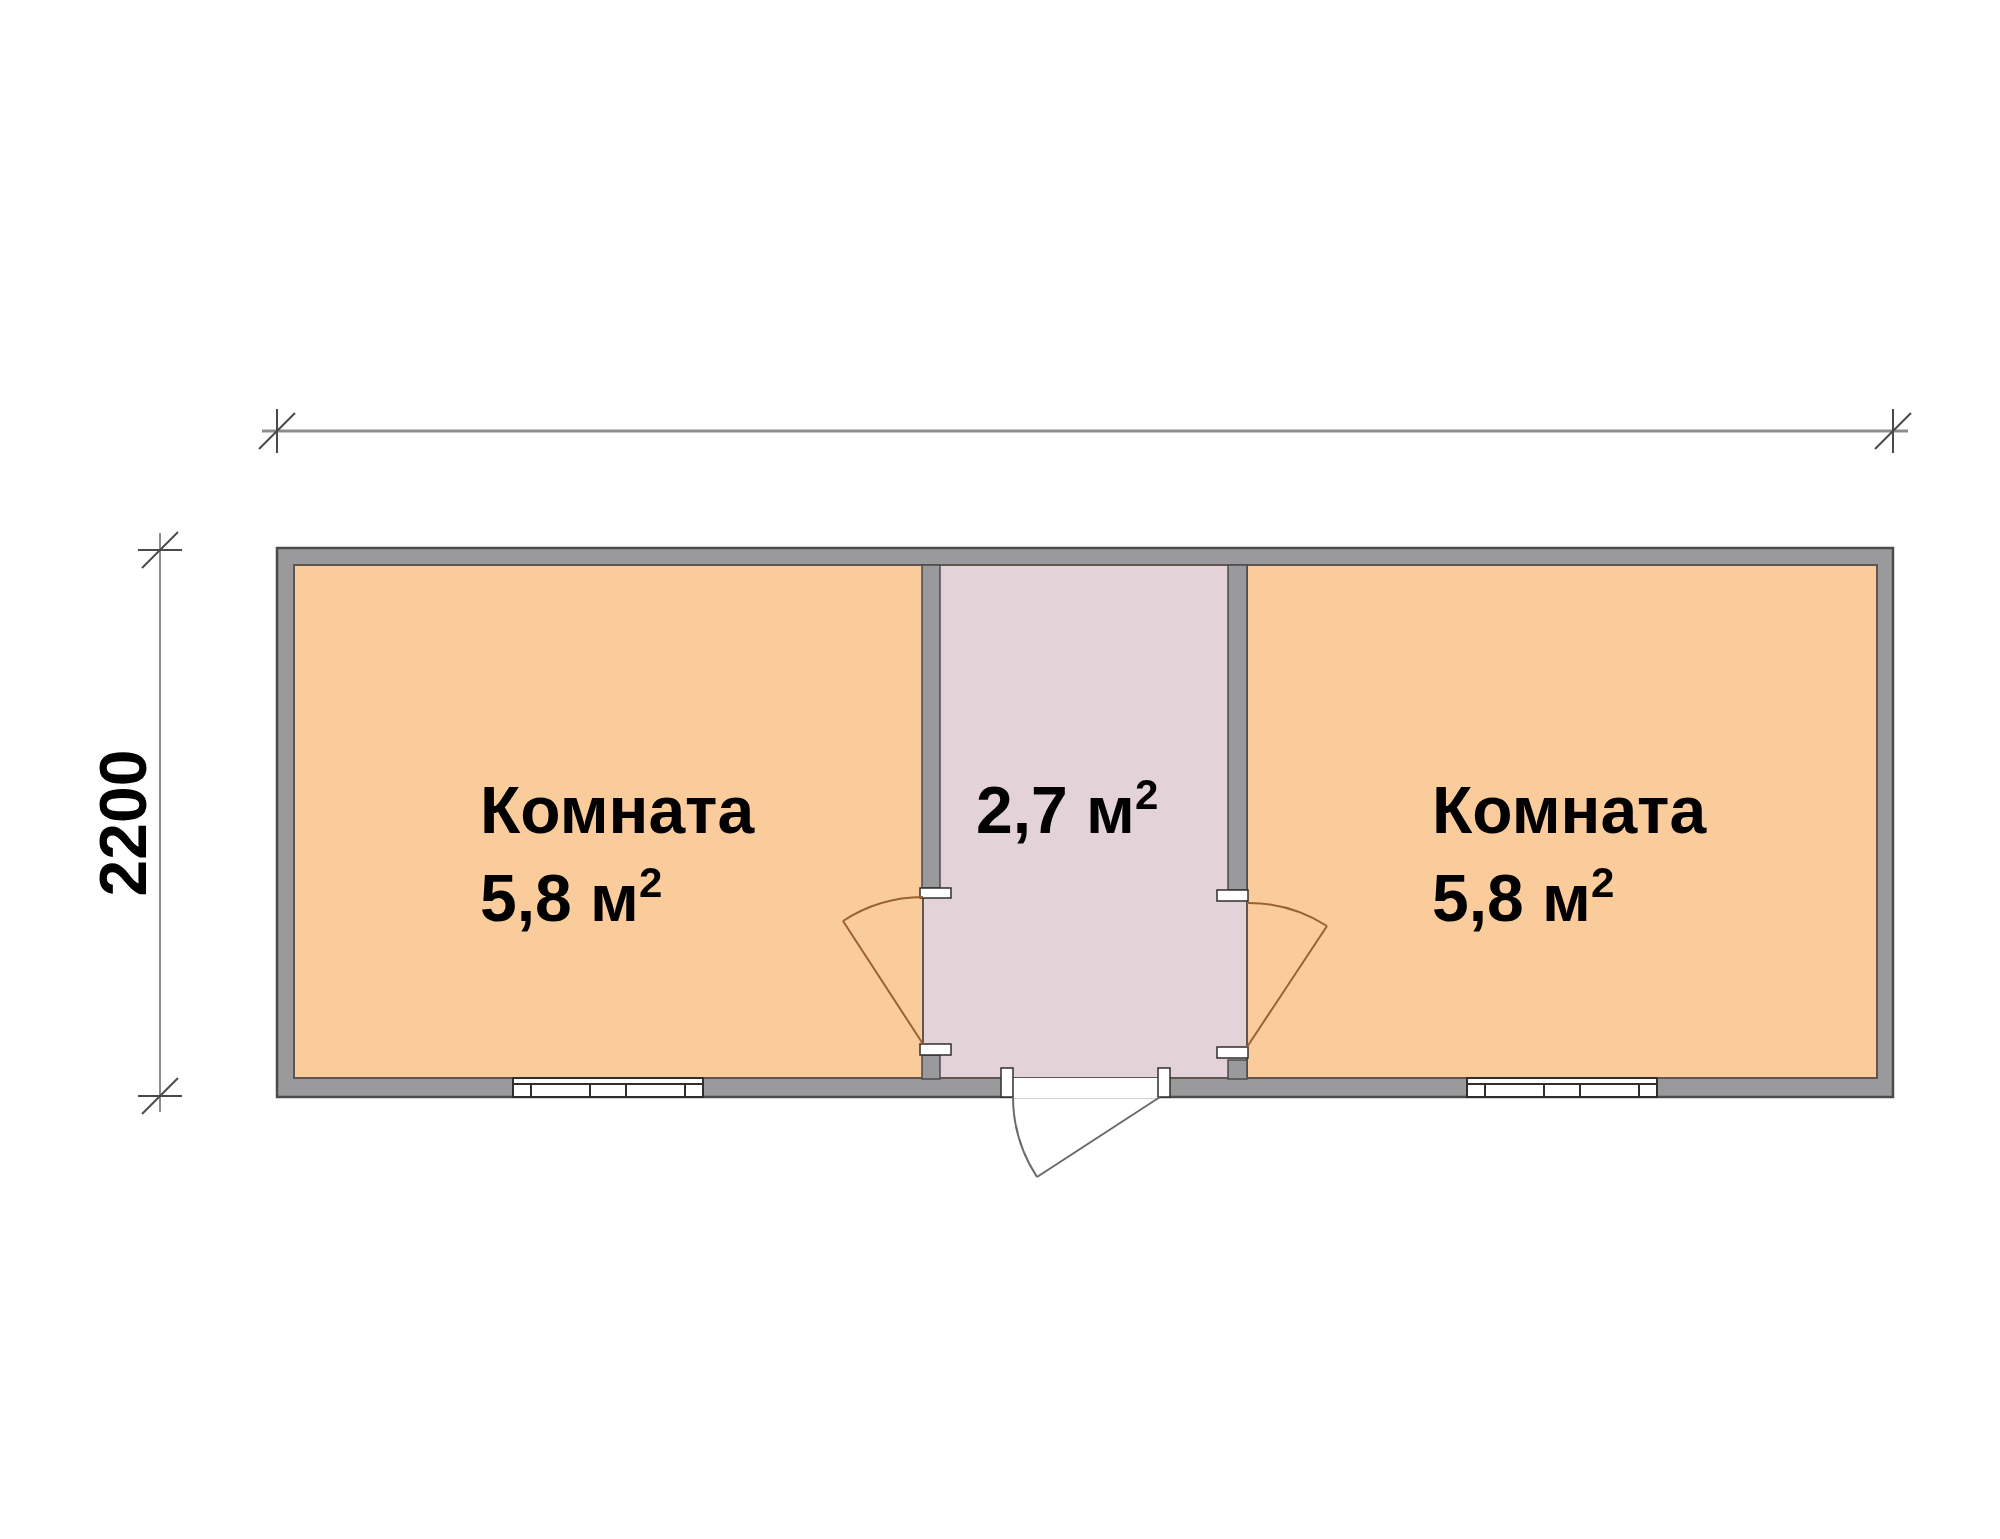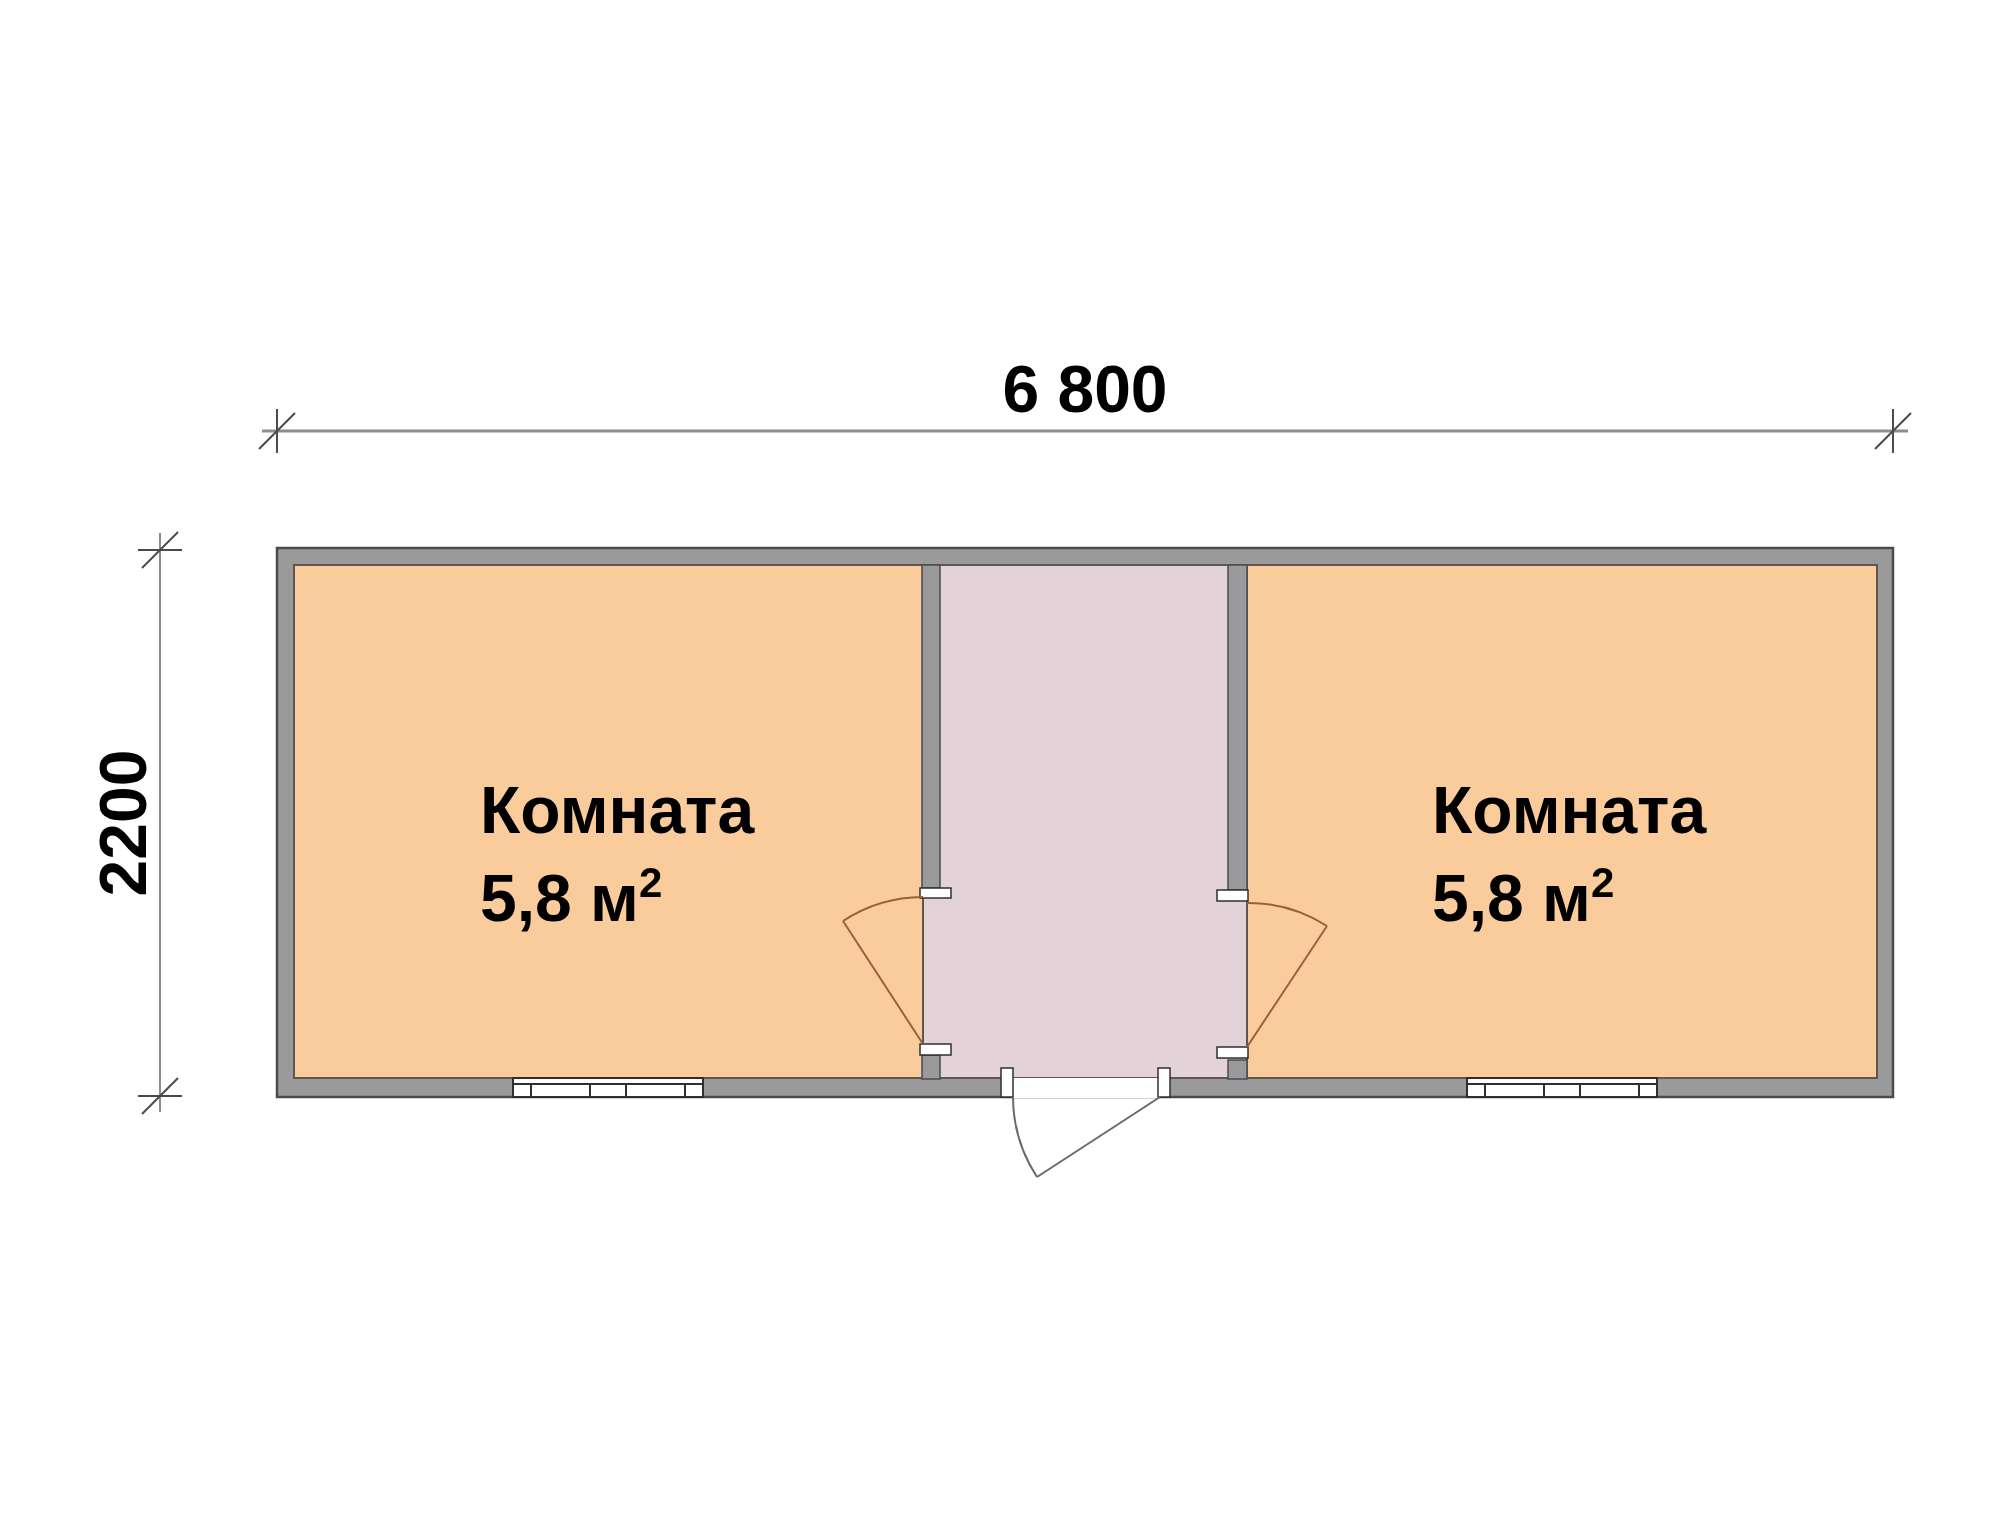--- a/index.html
+++ b/index.html
@@ -146,34 +146,32 @@
     <g fill="none" style="stroke:var(--door-line)" stroke-width="2">
       <line x1="1247" y1="1047" x2="1327" y2="926"></line>
       <path d="M 1247 903 A 145 145 0 0 1 1327 926"></path>
     </g>
     <g fill="none" style="stroke:var(--ext-door-line)" stroke-width="2">
       <line x1="1160" y1="1097" x2="1037" y2="1177"></line>
       <path d="M 1013 1097 A 147 147 0 0 0 1037 1177"></path>
     </g>
   </svg>
 
-  <div class="dim-label-top">
-    <span>6 800</span>
-  </div>
 
   <div class="dim-label-left">
     <span>2200</span>
   </div>
 
   <div class="room-label" style="left:480px">
     <div><span>Комната</span></div>
     <div><span>5,8</span> <span>м</span><span class="sup">2</span></div>
   </div>
 
   <div class="room-label" style="left:976px">
+    <div><span>2,7</span> <span>м</span><span class="sup">2</span></div>
   </div>
 
   <div class="room-label" style="left:1432px">
     <div><span>Комната</span></div>
     <div><span>5,8</span> <span>м</span><span class="sup">2</span></div>
   </div>
 
 </div>
 
 </body></html>

